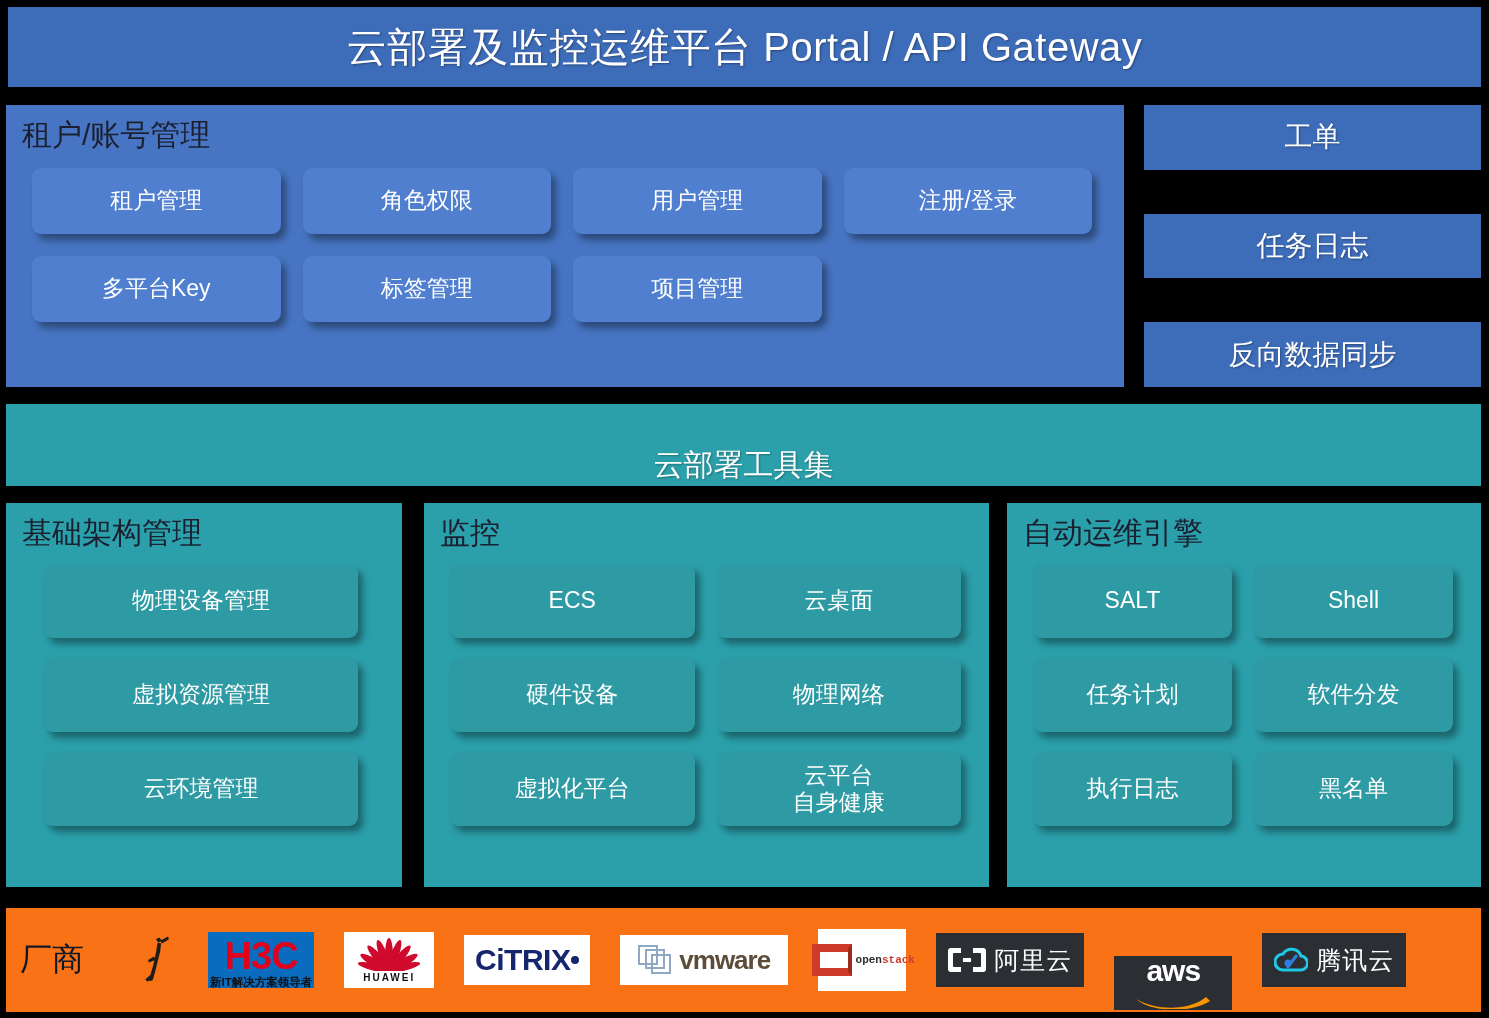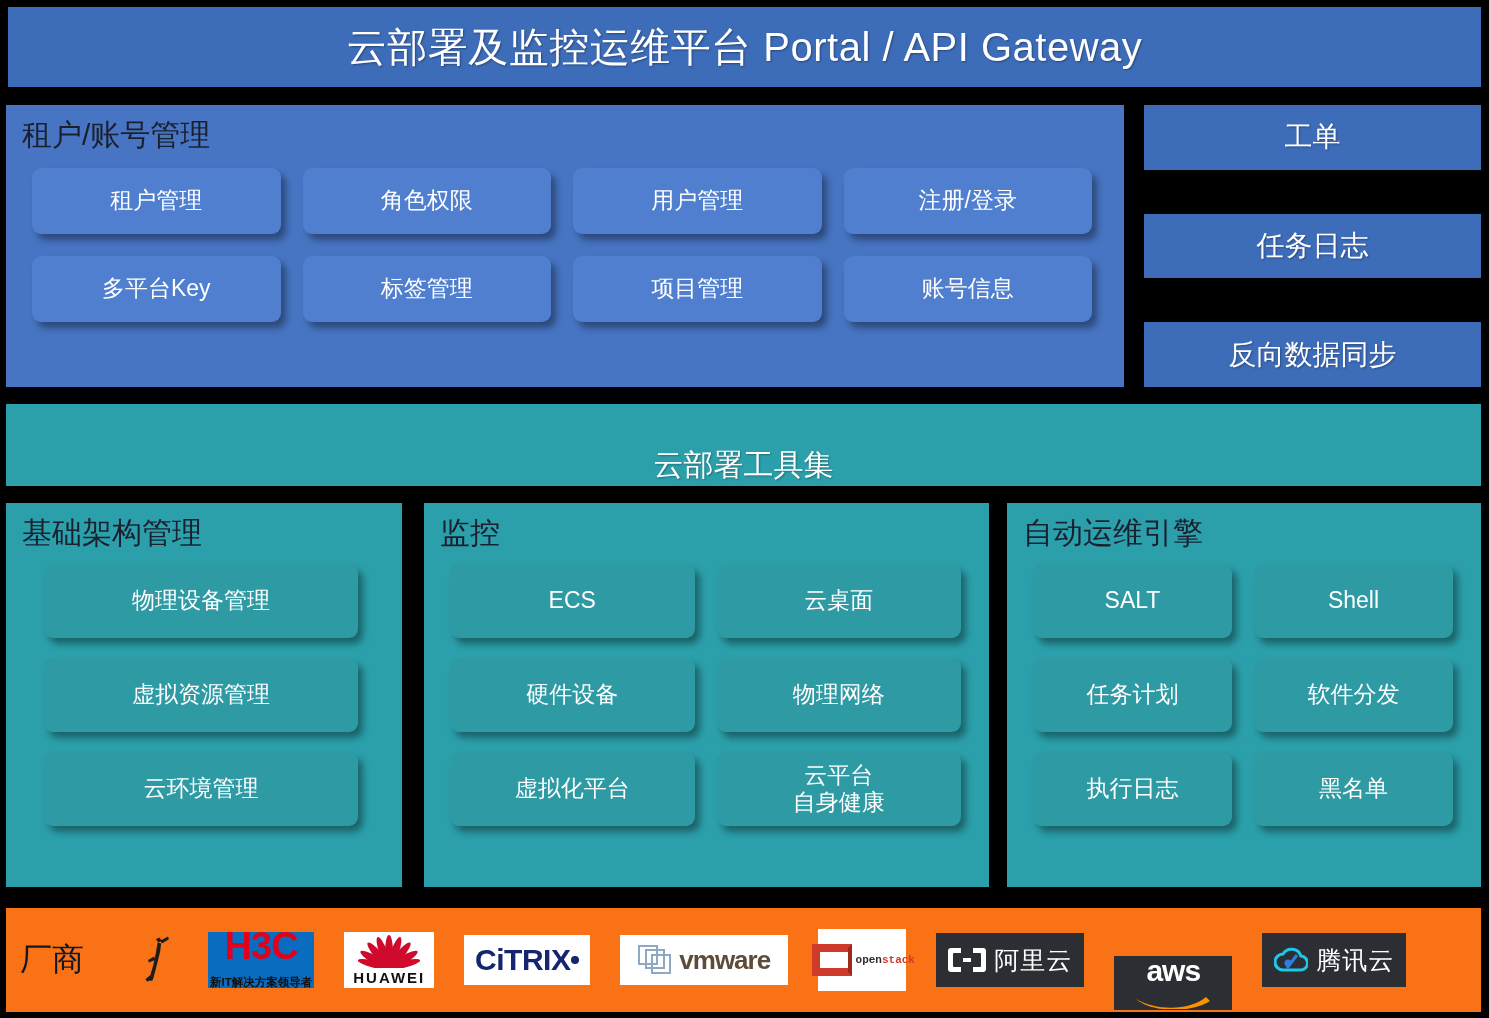--- a/index.html
+++ b/index.html
@@ -101,26 +101,26 @@
   }
   .vendor-list { display: flex; align-items: center; gap: 30px; flex: 1; }
   .logo { height: 56px; display: flex; align-items: center; justify-content: center; }
 
   .logo-cheetah { width: 46px; }
   .logo-h3c {
     background: #0a6cbf; padding: 0 2px; display: flex; flex-direction: column;
     align-items: center; justify-content: flex-end; line-height: 1;
   }
   .h3c-main { color: #e3001b; font-size: 38px; font-weight: bold; letter-spacing: -1px; font-family: "Liberation Sans", sans-serif; }
-  .h3c-sub  { color: #111; font-size: 11.5px; font-weight: bold; margin-top: 12px; letter-spacing: 0px; }
+  .h3c-sub  { color: #111; font-size: 11.5px; font-weight: bold; margin-top: 2px; letter-spacing: 0px; }
 
   .logo-card { background: #ffffff; display: flex; align-items: center; justify-content: center; }
   .logo-huawei { width: 90px; height: 56px; flex-direction: column; }
   .hw-petals { width: 74px; height: 34px; position: relative; }
-  .hw-text { color: #111; font-size: 15px; font-weight: bold; letter-spacing: 2px; margin-top: 1px; }
+  .hw-text { color: #111; font-size: 10px; font-weight: bold; letter-spacing: 2px; margin-top: 1px; }
 
   .logo-citrix { width: 126px; height: 50px; }
   .citrix-text { color: #15256e; font-size: 30px; font-weight: bold; letter-spacing: -0.5px; }
   .citrix-dot { display:inline-block; width:8px; height:8px; background:#15256e; border-radius:50%; vertical-align: baseline; margin-left: 1px; }
 
   .logo-vmware { width: 168px; height: 50px; gap: 7px; }
   .vm-mark { width: 34px; height: 30px; position: relative; }
   .vm-text { color: #5d4c3a; font-size: 26px; font-weight: bold; letter-spacing: -1px; }
 
   .logo-openstack { width: 88px; height: 62px; flex-direction: row; gap: 2px; font-family: Liberation Mono, monospace; }
@@ -151,21 +151,20 @@
   <div class="tenant-panel">
     <div class="panel-title">租户/账号管理</div>
     <div class="tenant-grid">
       <div class="btn btn-blue">租户管理</div>
       <div class="btn btn-blue">角色权限</div>
       <div class="btn btn-blue">用户管理</div>
       <div class="btn btn-blue">注册/登录</div>
       <div class="btn btn-blue">多平台Key</div>
       <div class="btn btn-blue">标签管理</div>
       <div class="btn btn-blue">项目管理</div>
-      <div class="btn btn-blue">账号信息</div>
     </div>
   </div>
 
   <div class="side-col">
     <div class="side-block">工单</div>
     <div class="side-block">任务日志</div>
     <div class="side-block">反向数据同步</div>
   </div>
 
   <div class="toolset">

